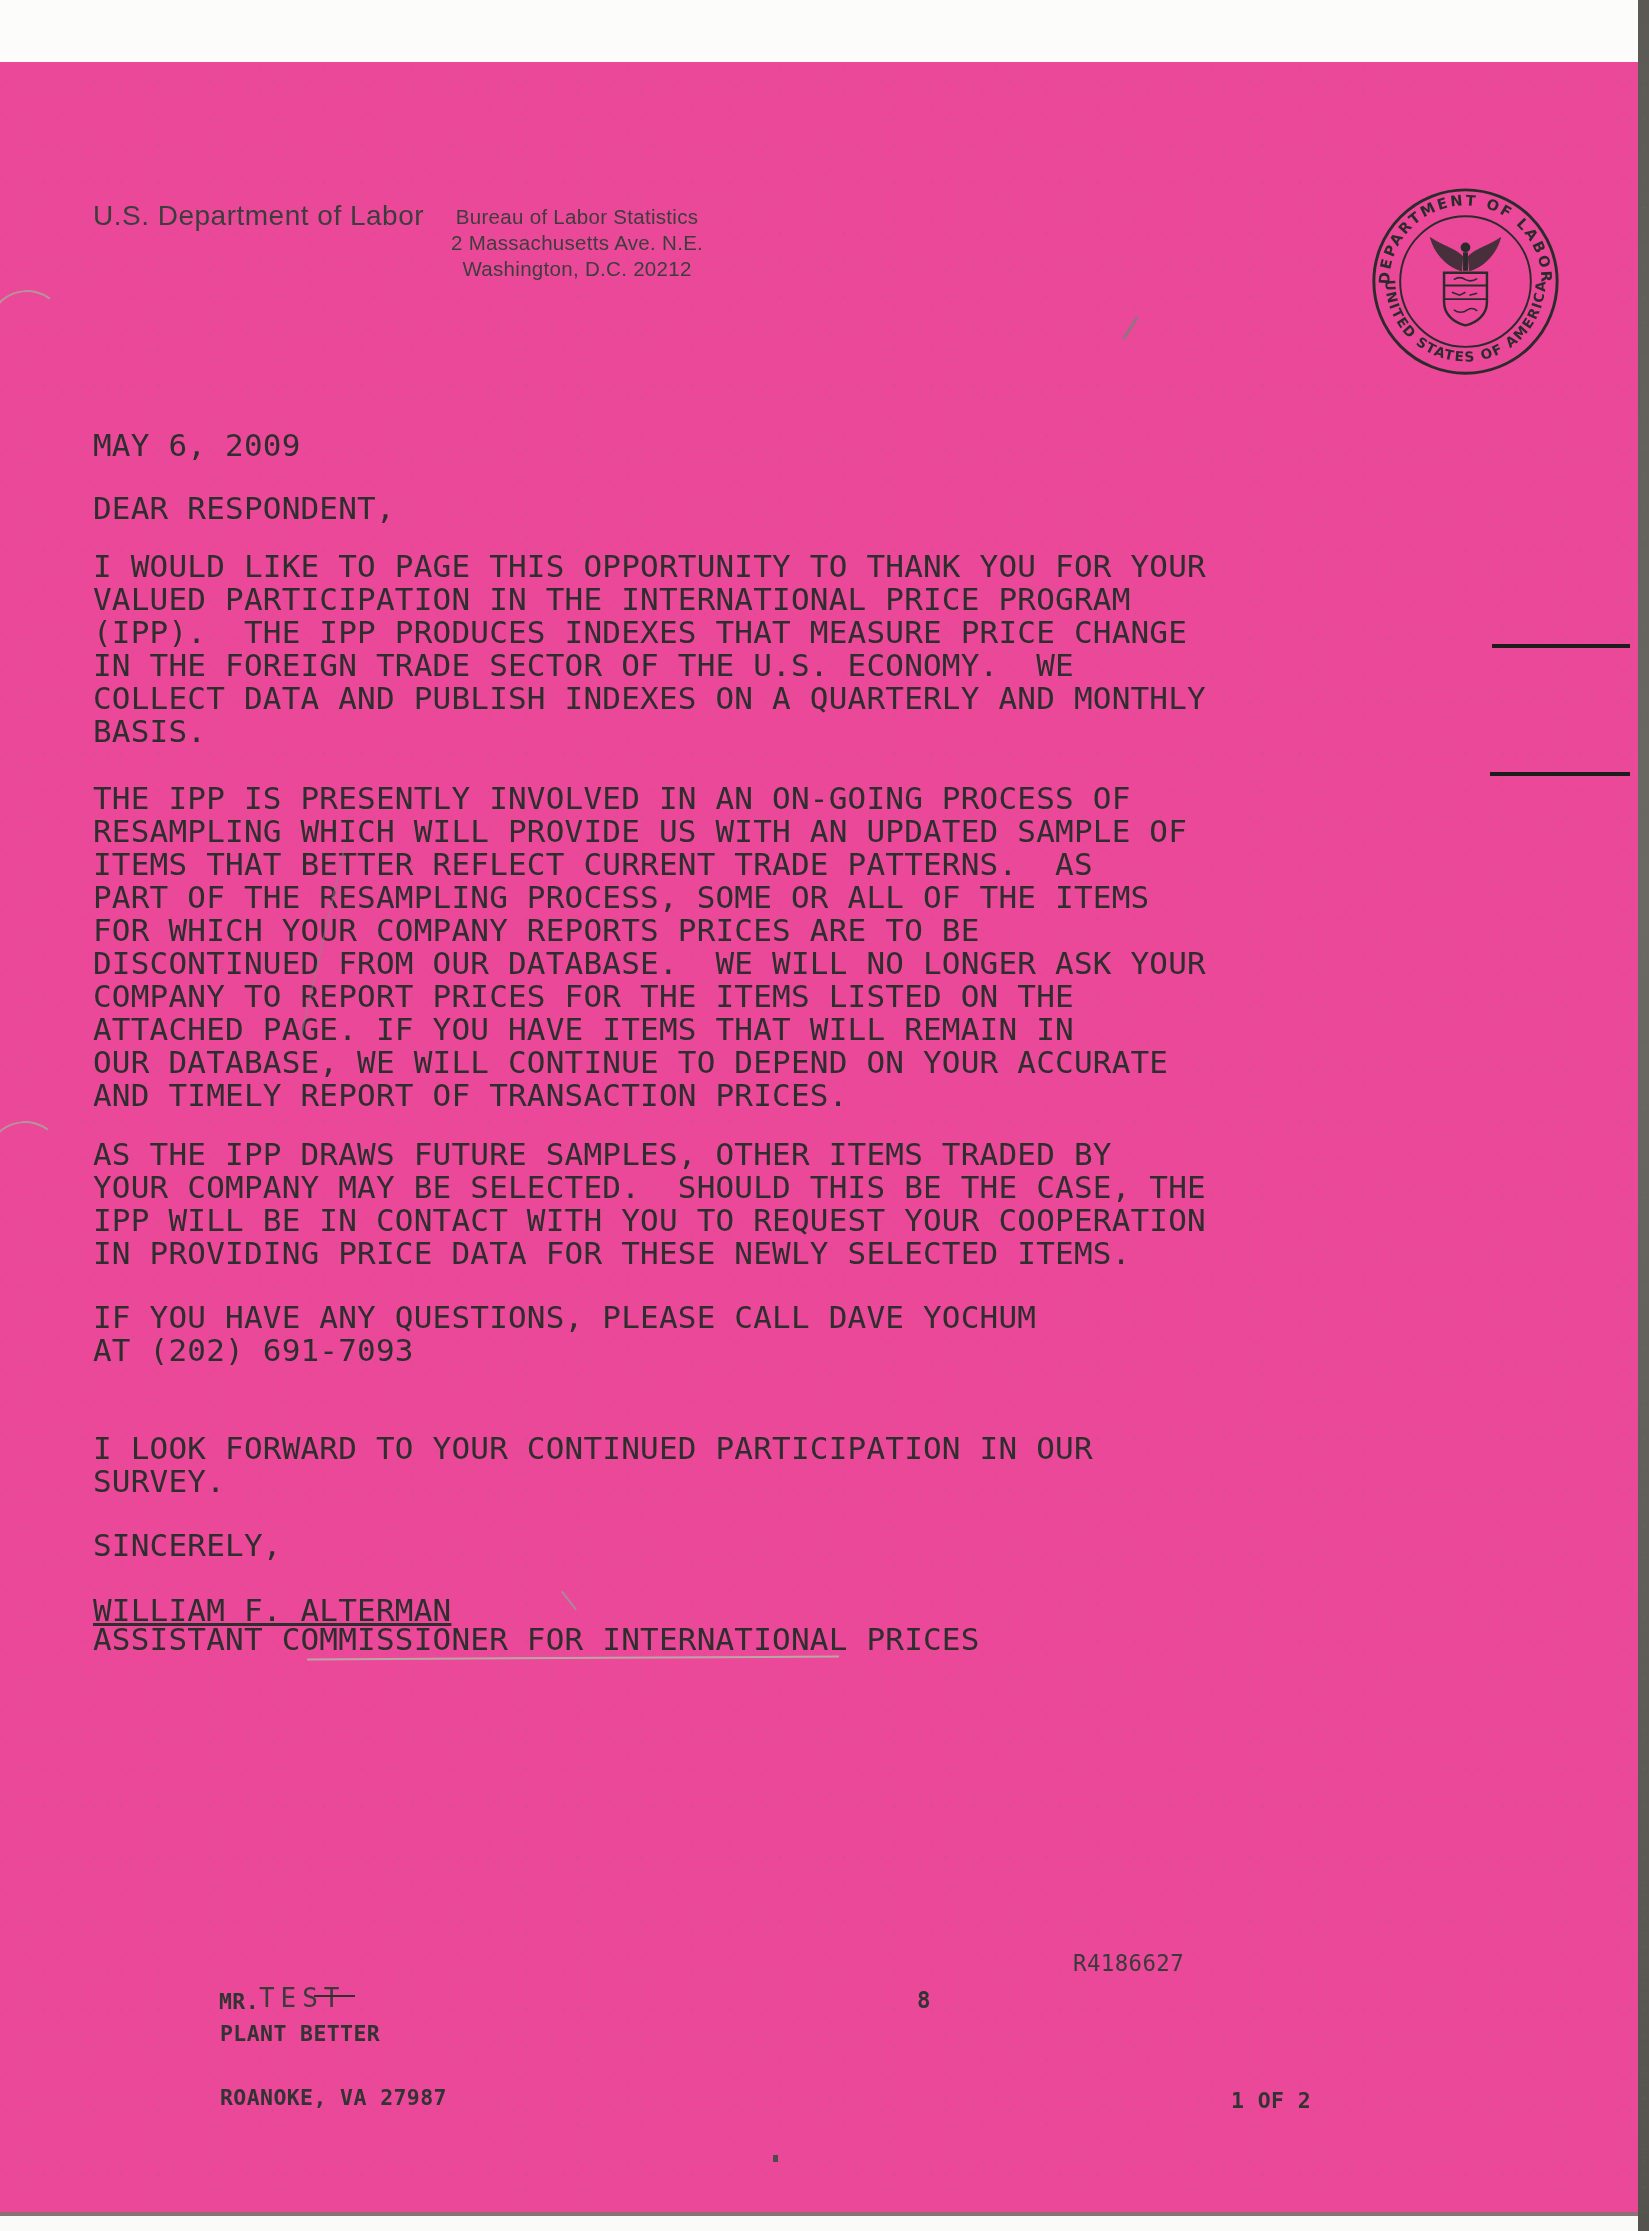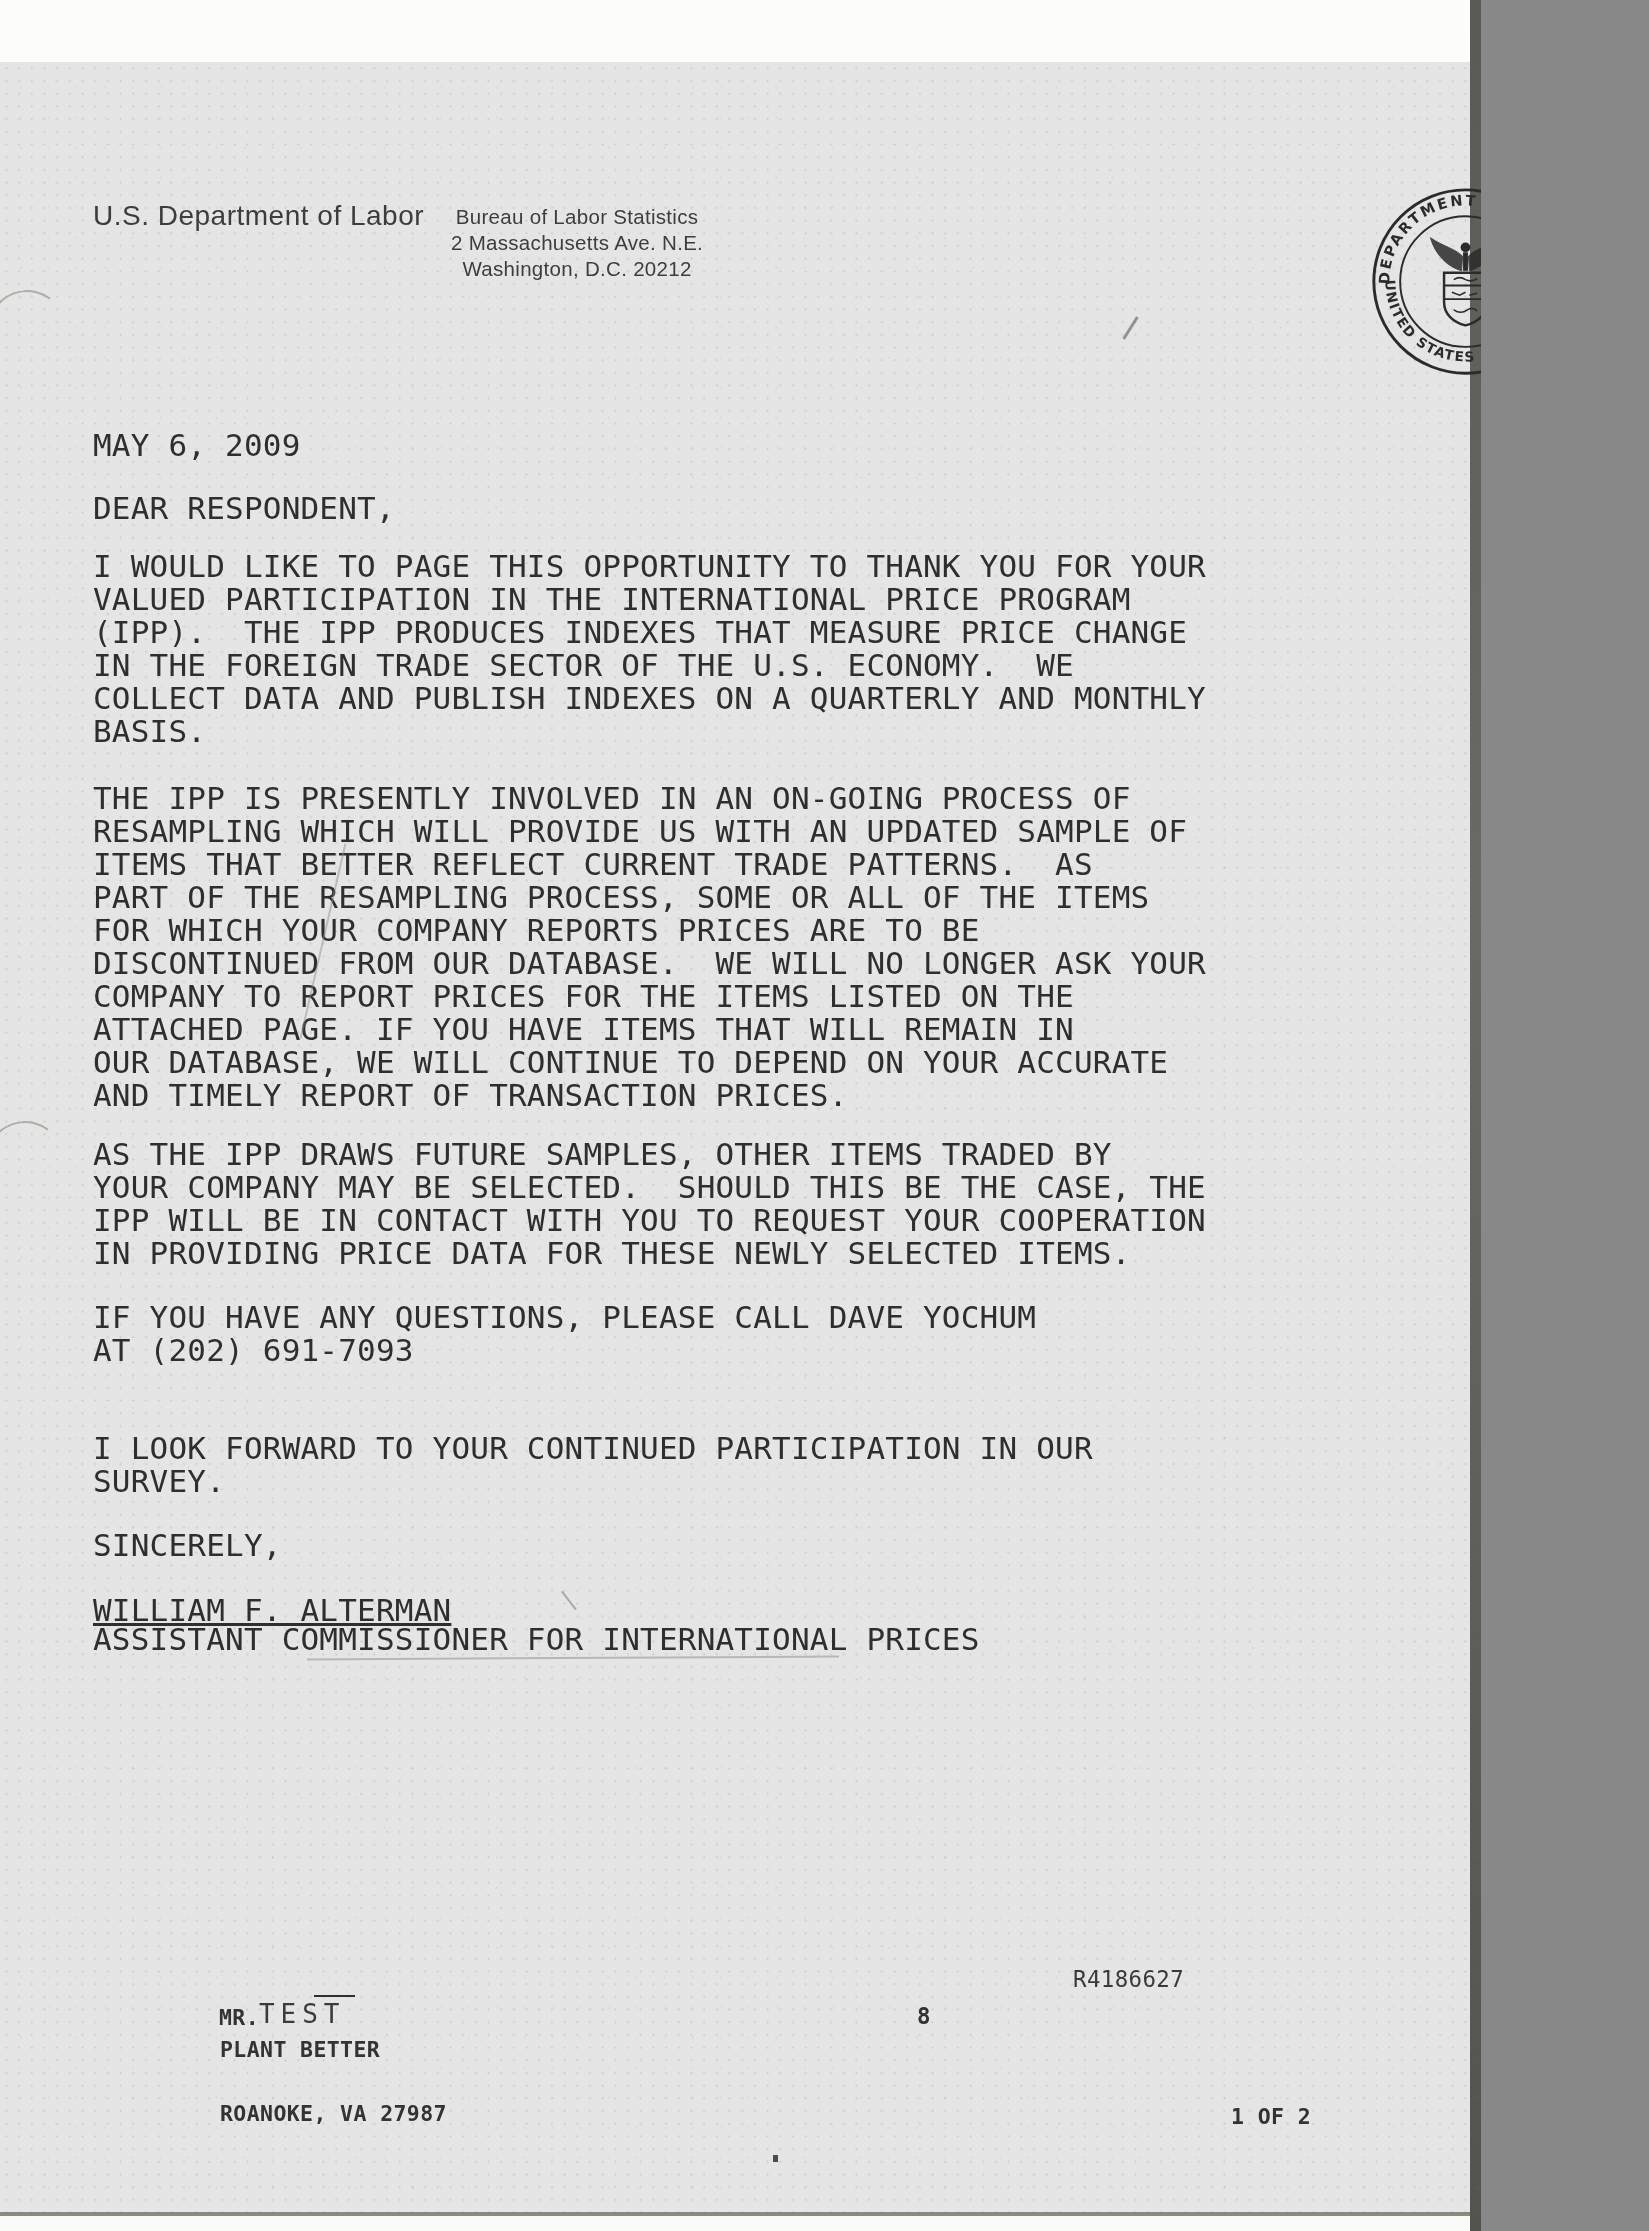--- a/index.html
+++ b/index.html
@@ -1,19 +1,19 @@
 <!DOCTYPE html>
 <html><head>
 <meta charset="utf-8">
 <style>
   html,body{margin:0;padding:0;background:#888;}
   .page{
     position:relative;
-    width:1481px;height:2231px;
-    background:#e5e5e5;
+    width:1649px;height:2231px;
+    background:#ec4899;
     overflow:hidden;
     font-family:"DejaVu Sans Mono",monospace;
     color:#2d2d2d;
   }
   
   .noise{
     position:absolute;left:0;top:62px;right:0;bottom:15.6px;
     background-image:
       radial-gradient(circle, rgba(110,110,110,0.16) 1px, transparent 1.3px),
       radial-gradient(circle, rgba(140,130,110,0.10) 1px, transparent 1.4px);
@@ -54,21 +54,21 @@
   .t-p5{top:1432px;}
   .t-closing{top:1529px;}
   .t-name{top:1594px;text-decoration:underline;}
   .t-title{top:1623px;}
   .sig-underline{
     position:absolute;left:307px;top:1657px;width:532px;height:2px;
     background:#b4b1a8;transform:rotate(-.3deg);opacity:.9;
   }
 
   
-  .f-mono{position:absolute;font-size:21.5px;font-weight:bold;color:#333;letter-spacing:0.4px;white-space:pre;margin-top:16px;}
+  .f-mono{position:absolute;font-size:21.5px;font-weight:bold;color:#333;letter-spacing:0.4px;white-space:pre;}
   .f-ref{left:1073px;top:1950px;font-size:22.4px;font-weight:normal;color:#3a3a3a;}
   .f-recipient{left:219px;top:1985px;}
   .f-recipient .prefix{font-size:21.5px;font-weight:bold;}
   .f-recipient .name{
     font-size:26px;font-weight:normal;letter-spacing:5.9px;color:#3b3b3b;
     position:relative;top:-2px;
   }
   .name-overbar{position:absolute;left:314px;top:1995px;width:41px;height:2px;background:#2f2f2f;}
   .f-title{left:220px;top:2021px;}
   .f-number{left:917px;top:1987px;font-size:22.4px;}

